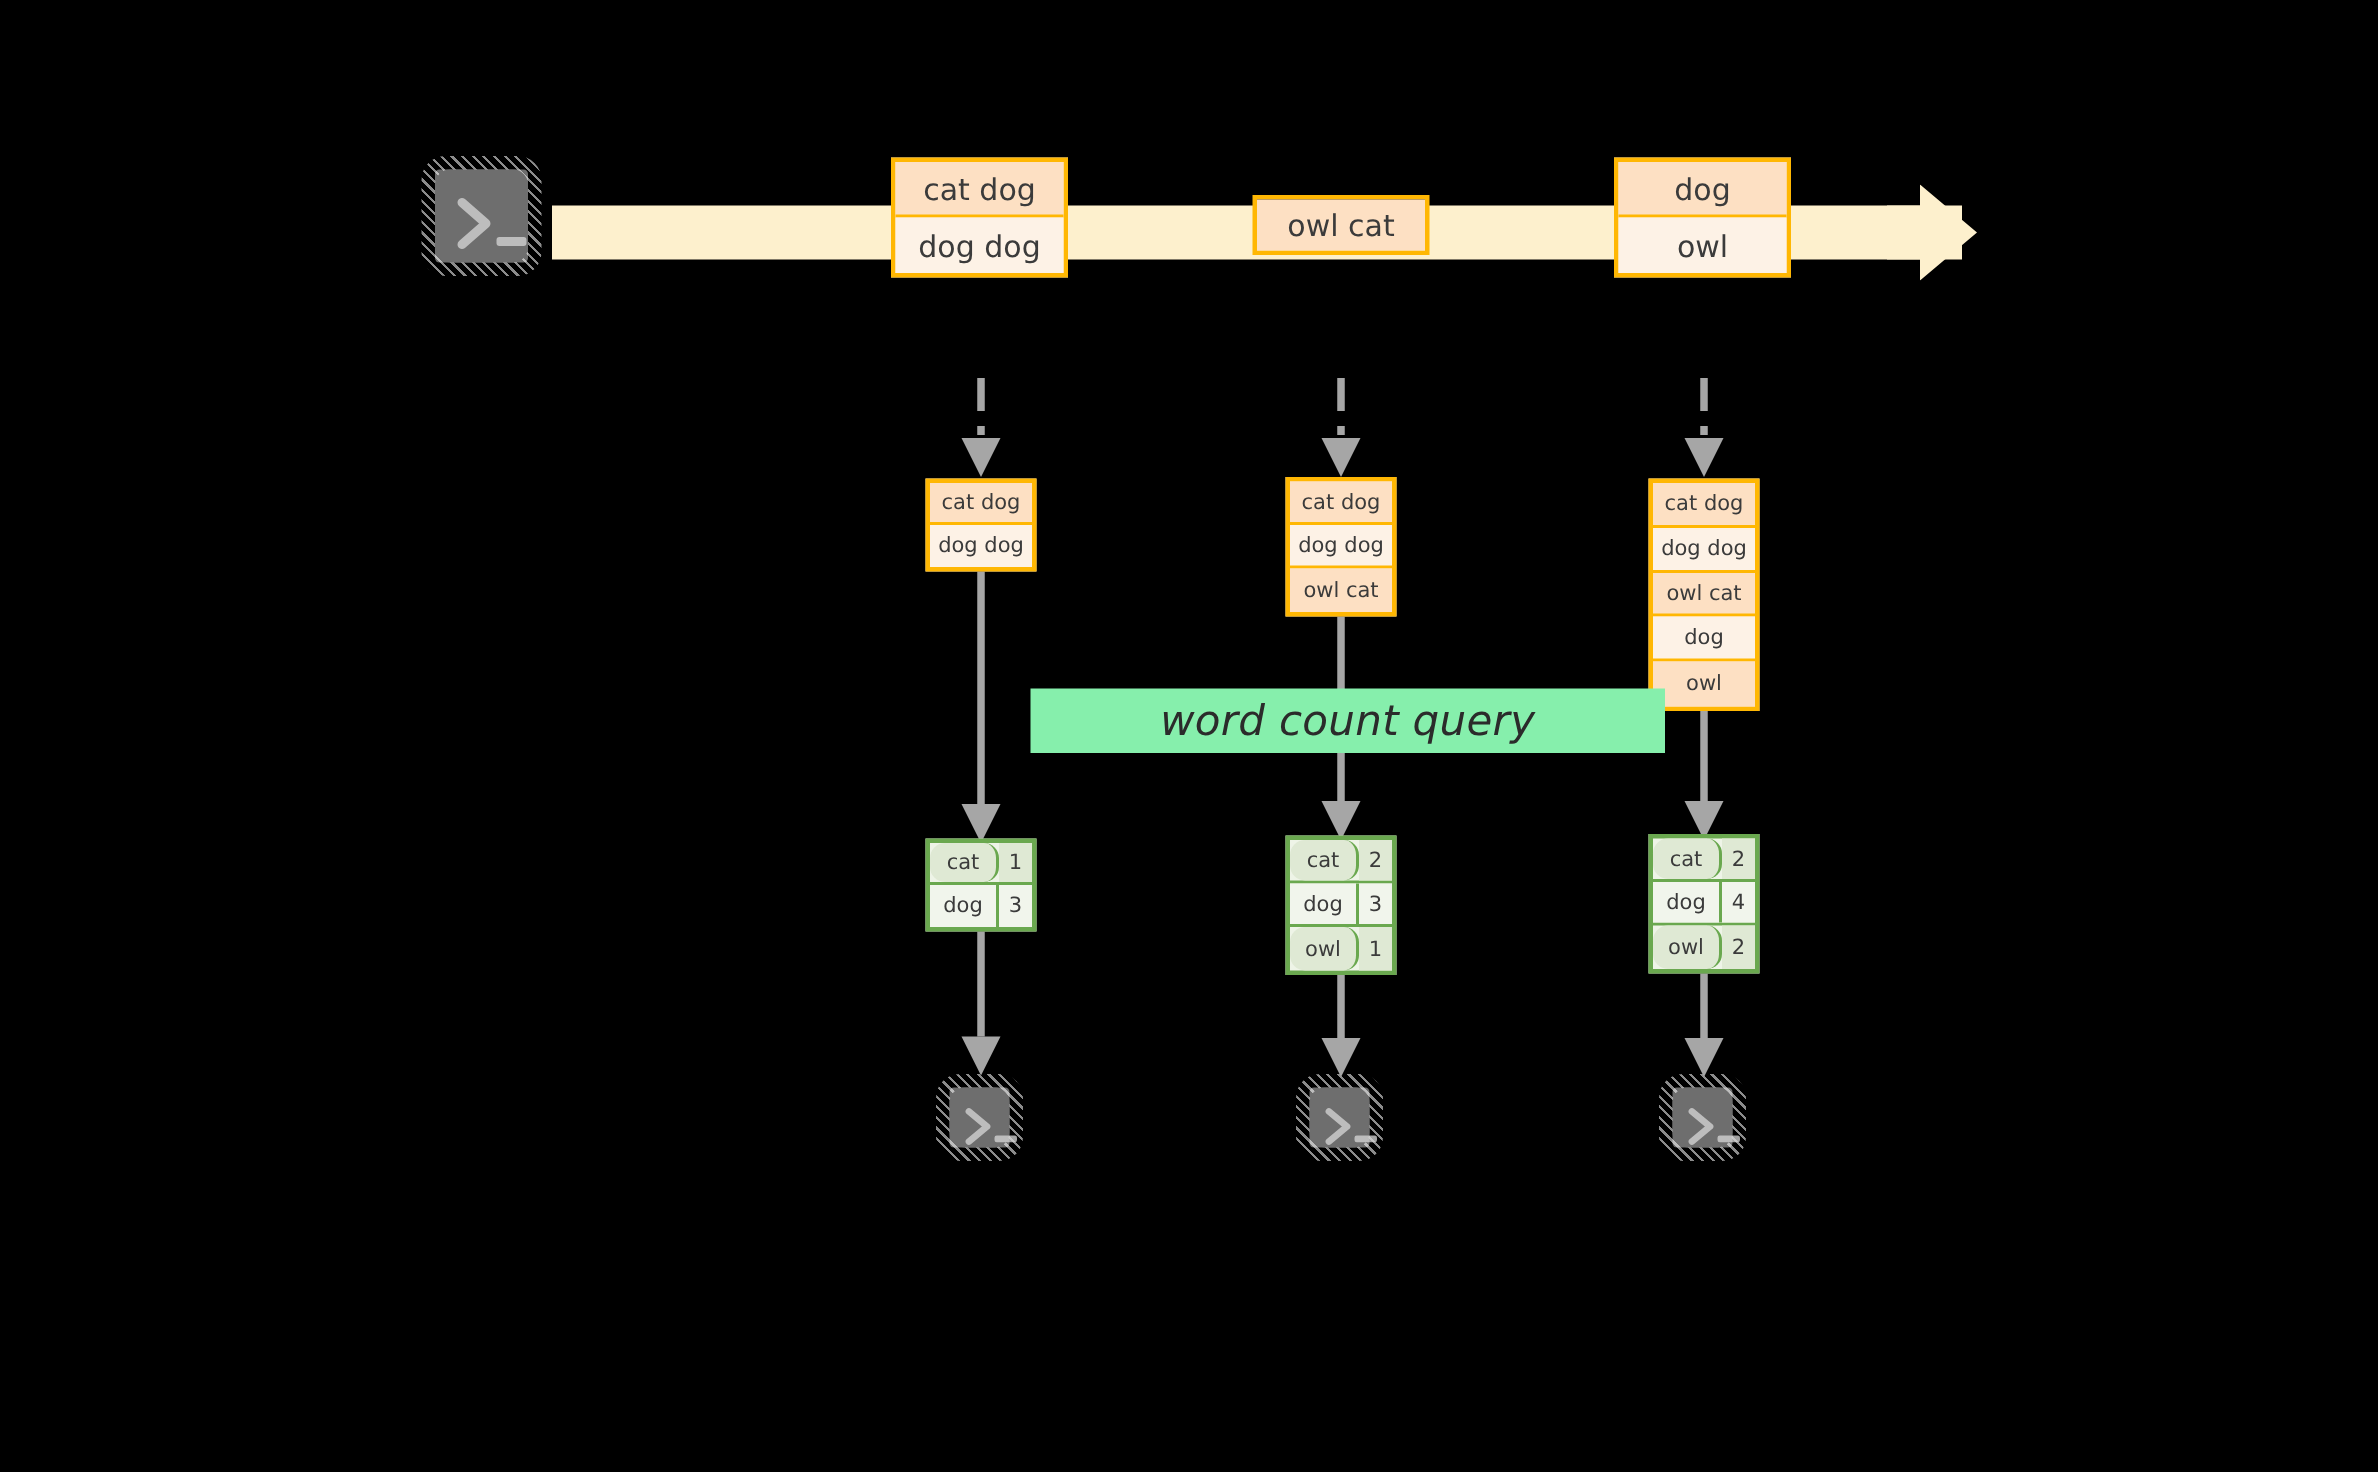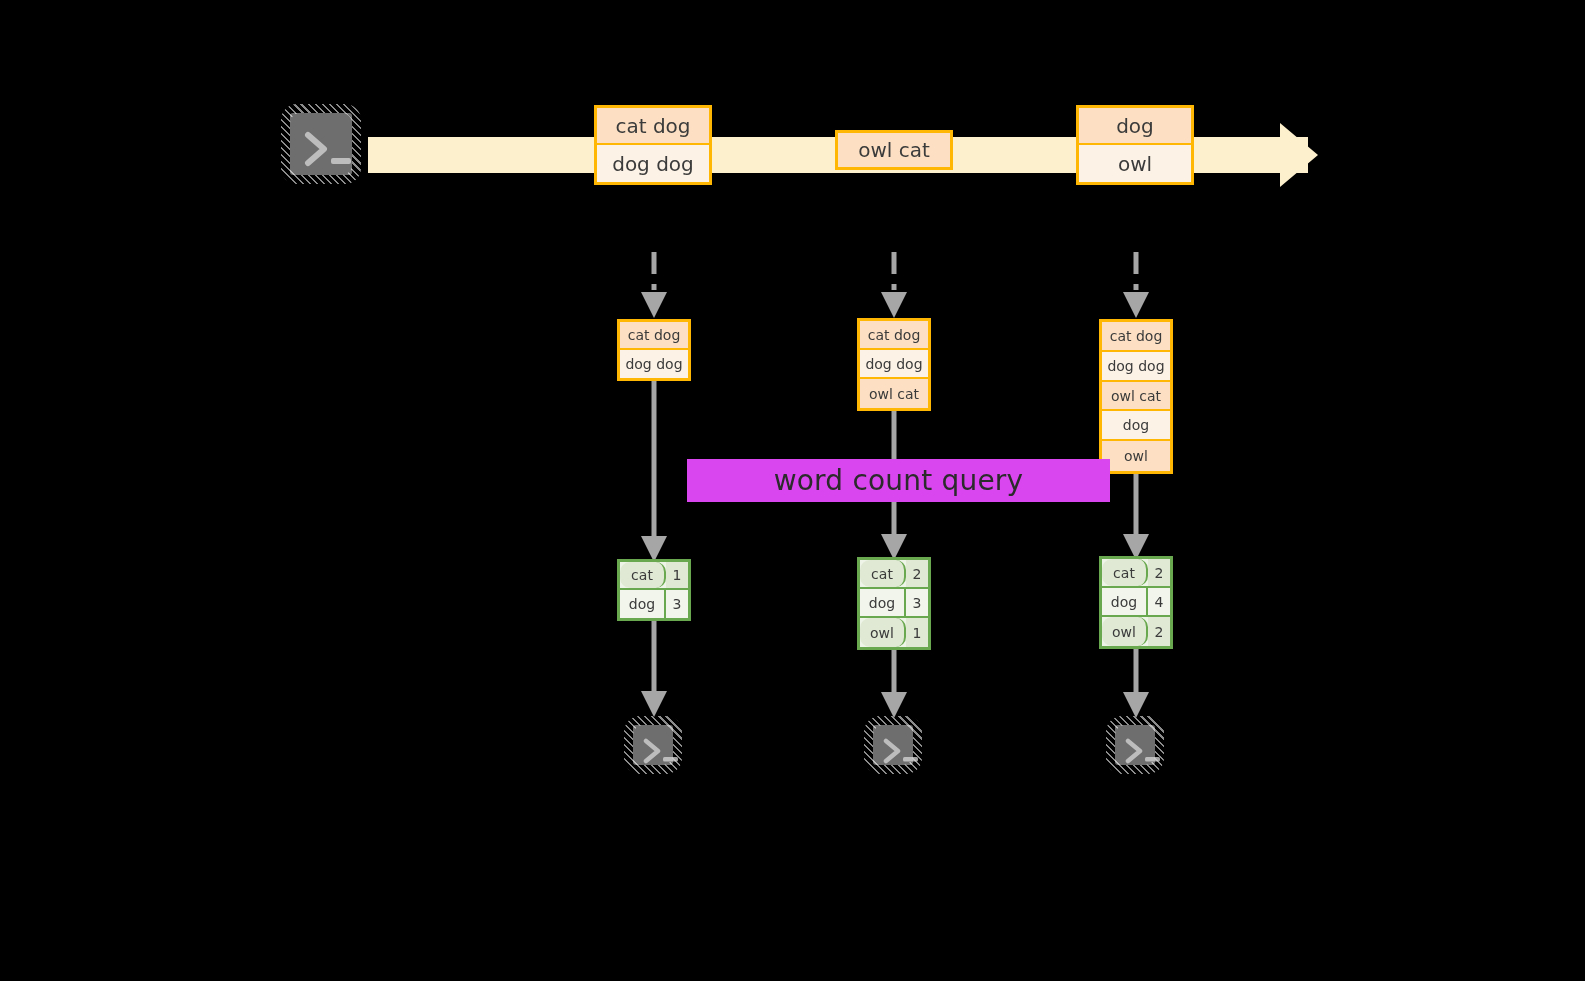--- a/index.html
+++ b/index.html
@@ -103,27 +103,28 @@
   .res .row.shade-a .v { background: #dfe9d4; }
   .res .row.shade-b .k { background: #f1f5ec; }
   .res .row.shade-b .v { background: #f1f5ec; }
 
   
   .conn { position: absolute; z-index: 2; }
 
   
   .query-label {
     position: absolute;
-    background: #d946ef;
+    background: #86efac;
     display: flex;
     align-items: center;
     justify-content: center;
     color: #2b2b2b;
     z-index: 6;
     letter-spacing: 0.2px;
+    font-style: italic;
   }
 </style>
 </head>
 <body>
 
 <div id="stage">
 
   <div class="band" style="left:368px; top:137px; width:940px; height:36px;"></div>
   <svg class="arrowhead" style="left:1258px; top:123px;" width="60" height="64" viewBox="0 0 60 64">
     <polygon points="0,14 0,50 22,50 22,64 60,32 22,0 22,14" fill="#fdf0cd"></polygon>

